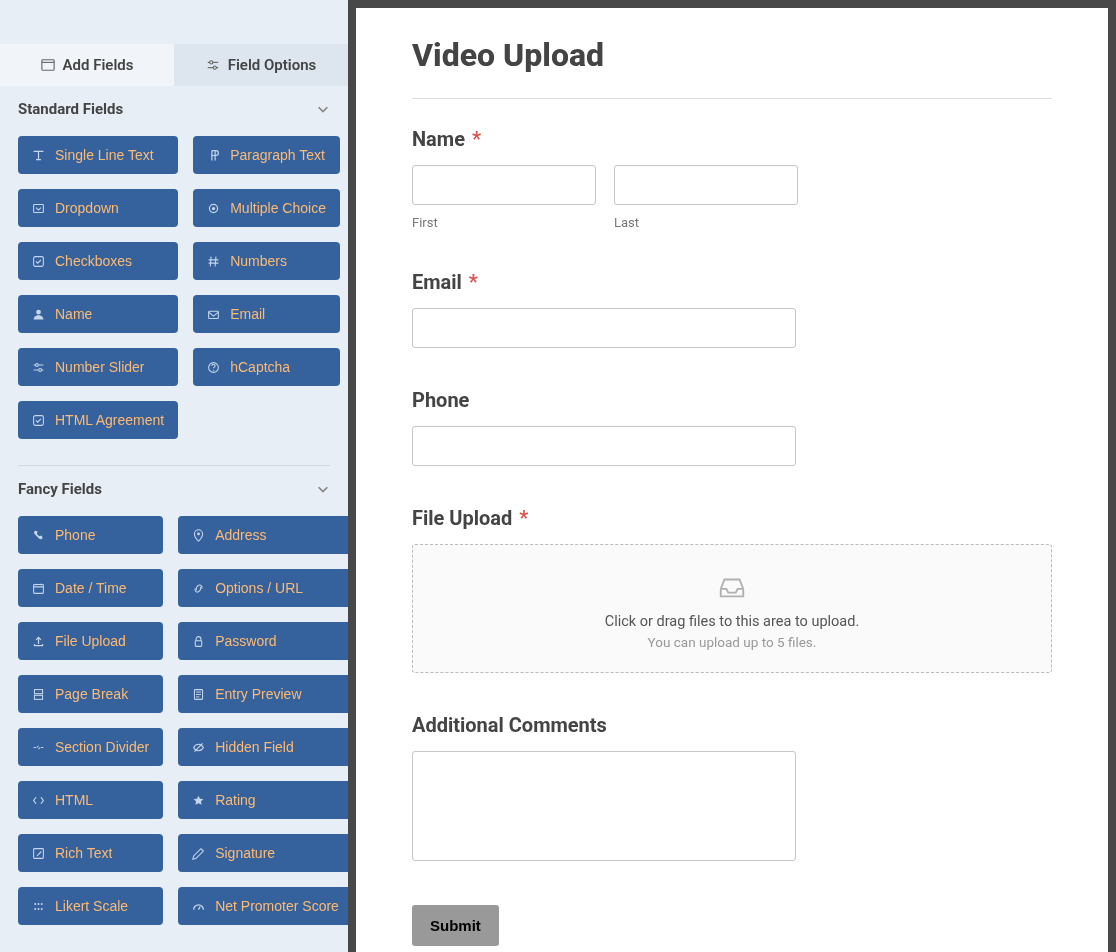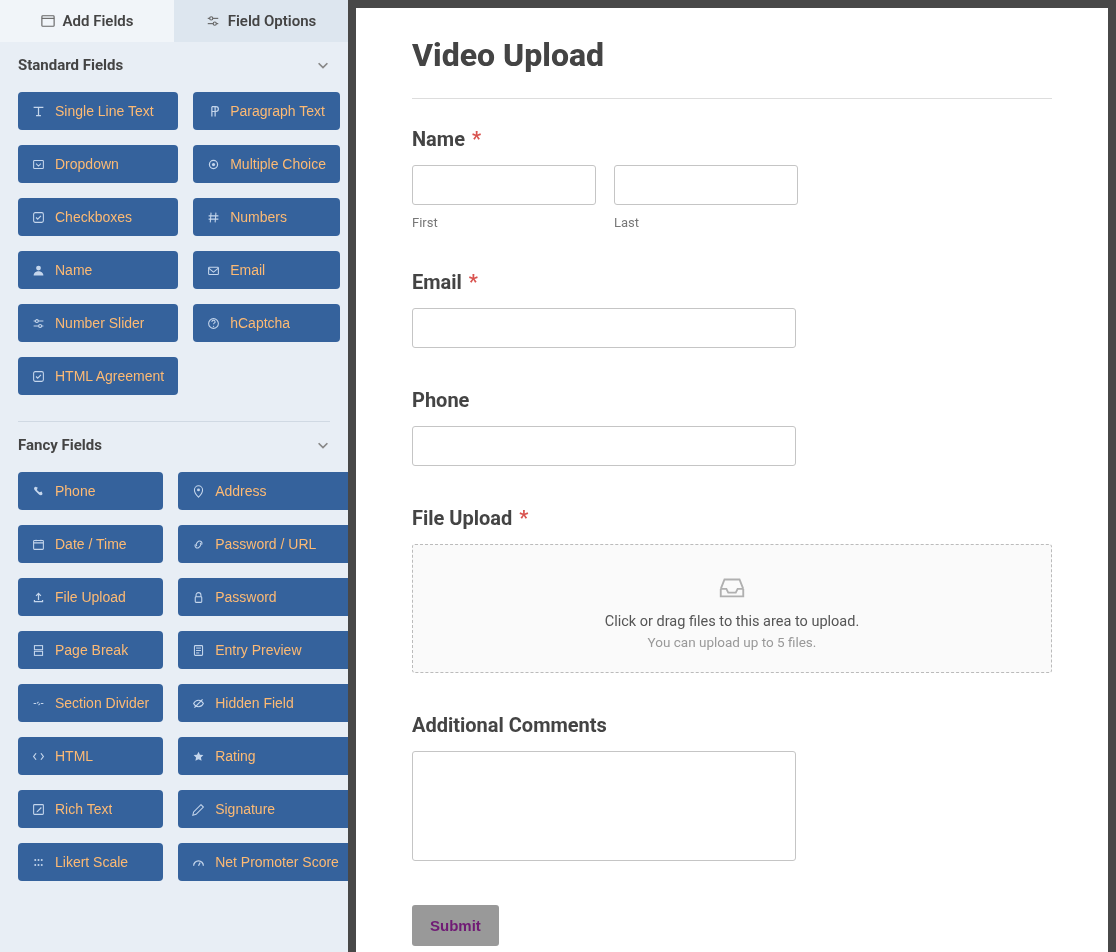--- a/index.html
+++ b/index.html
@@ -1,20 +1,20 @@
 <!DOCTYPE html>
 <html><head>
 <meta charset="utf-8">
 <style>
 * { margin: 0; padding: 0; box-sizing: border-box; }
 body { font-family: -apple-system, BlinkMacSystemFont, "Segoe UI", Roboto, sans-serif; background: #e8eef5; color: #444; }
 .app { display: flex; width: 1116px; height: 952px; }
 .sidebar { width: 395px; background: #e8eef5; overflow-y: auto; }
 .tabs { display: flex; }
-.tab { flex: 1; display: flex; align-items: center; justify-content: center; gap: 8px; padding: 12px; font-size: 15px; font-weight: 600; color: #444; cursor: pointer; background: #dde6ef; }
+.tab { flex: 1; display: flex; align-items: center; justify-content: center; gap: 8px; padding: 12px; font-size: 15px; font-weight: 600; color: #444; cursor: pointer; background: #dde6ef; margin-top: 44px; }
 .tab.active { background: #f1f5f9; }
 .tab svg { width: 14px; height: 14px; fill: #666; }
 .section { padding: 14px 18px 0 18px; }
 .section-header { display: flex; justify-content: space-between; align-items: center; padding-bottom: 10px; font-size: 15px; font-weight: 700; color: #444; cursor: pointer; }
 .section-header svg { width: 14px; height: 14px; fill: #888; }
 .divider { border-top: 1px solid #d0d9e3; margin: 8px 18px 0 18px; }
 .fields-grid { display: grid; grid-template-columns: 1fr 1fr; gap: 15px; padding: 8px 18px 18px 18px; }
 .field-btn { display: flex; align-items: center; gap: 10px; padding: 11px 14px; background: #35629c; color: #fdba74; border: none; border-radius: 4px; font-size: 14px; font-weight: 500; cursor: pointer; text-align: left; }
 .field-btn svg { width: 13px; height: 13px; fill: #c5d6ec; flex-shrink: 0; }
 .field-btn span { white-space: nowrap; overflow: hidden; }
@@ -28,21 +28,21 @@
 .req { color: #d9534f; margin-left: 2px; }
 .input { width: 384px; height: 40px; border: 1px solid #c5c5c5; border-radius: 3px; padding: 0 10px; font-size: 14px; }
 .name-row { display: flex; gap: 18px; }
 .name-col .input { width: 184px; }
 .sub-label { font-size: 13px; color: #777; margin-top: 10px; }
 .dropzone { width: 640px; border: 1px dashed #bbb; border-radius: 3px; background: #fafafa; padding: 28px 20px 22px; text-align: center; cursor: pointer; }
 .dropzone svg { width: 30px; height: 28px; fill: none; stroke: #b0b0b0; stroke-width: 2; margin: 0 auto 12px; display: block; }
 .dz-main { font-size: 14.5px; color: #555; margin-bottom: 4px; }
 .dz-sub { font-size: 13.5px; color: #999; }
 .textarea { width: 384px; height: 110px; border: 1px solid #c5c5c5; border-radius: 3px; padding: 8px 10px; font-size: 14px; font-family: inherit; resize: none; }
-.submit { background: #999; color: #701a75; border: none; border-radius: 3px; padding: 12px 18px; font-size: 15px; font-weight: 600; cursor: pointer; }
+.submit { background: #999; color: #000000; border: none; border-radius: 3px; padding: 12px 18px; font-size: 15px; font-weight: 600; cursor: pointer; }
 </style>
 </head>
 <body>
 
 <div class="app">
   <div class="sidebar">
     <div class="tabs">
       <div class="tab active">
         <svg viewBox="0 0 16 16">
             <rect x="1" y="2" width="14" height="12" rx="1" fill="none" stroke="#666" stroke-width="1.3"></rect>
@@ -176,21 +176,21 @@
           <svg viewBox="0 0 16 16">
             <rect x="2" y="3" width="12" height="11" rx="1" fill="none" stroke="#c5d6ec" stroke-width="1.3"></rect>
             <path d="M2 6h12M5 2v2M11 2v2" stroke="#c5d6ec" stroke-width="1.3"></path>
           </svg>
           <span>Date / Time</span>
         </button>
         <button class="field-btn">
           <svg viewBox="0 0 16 16">
             <path d="M6 10a3 3 0 010-4l2-2a3 3 0 014 4M10 6a3 3 0 010 4l-2 2a3 3 0 01-4-4" stroke="#c5d6ec" stroke-width="1.3" fill="none"></path>
           </svg>
-          <span>Password / URL</span>
+          <span>Options / URL</span>
         </button>
         <button class="field-btn">
           <svg viewBox="0 0 16 16">
             <path d="M8 11V3M5 6l3-3 3 3M3 11v2h10v-2" stroke="#c5d6ec" stroke-width="1.5" fill="none"></path>
           </svg>
           <span>File Upload</span>
         </button>
         <button class="field-btn">
           <svg viewBox="0 0 16 16">
             <rect x="4" y="7" width="8" height="7" rx="1" fill="none" stroke="#c5d6ec" stroke-width="1.3"></rect>

